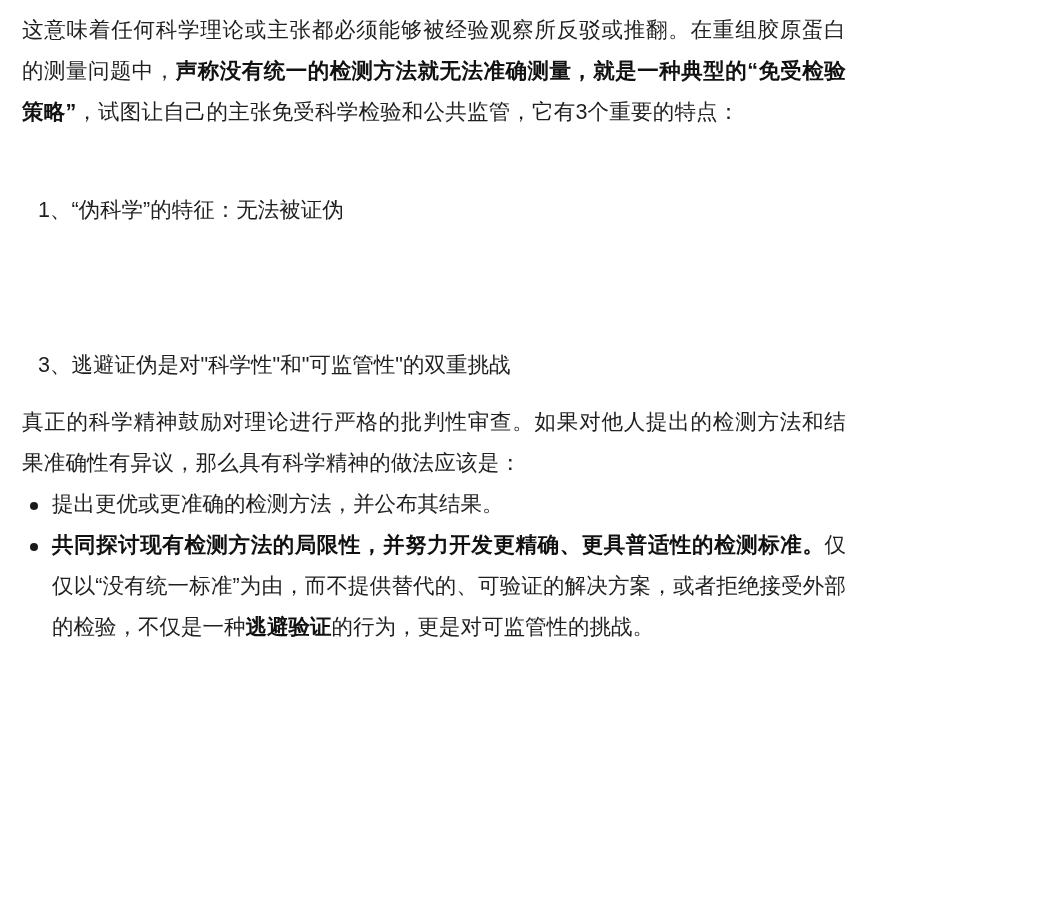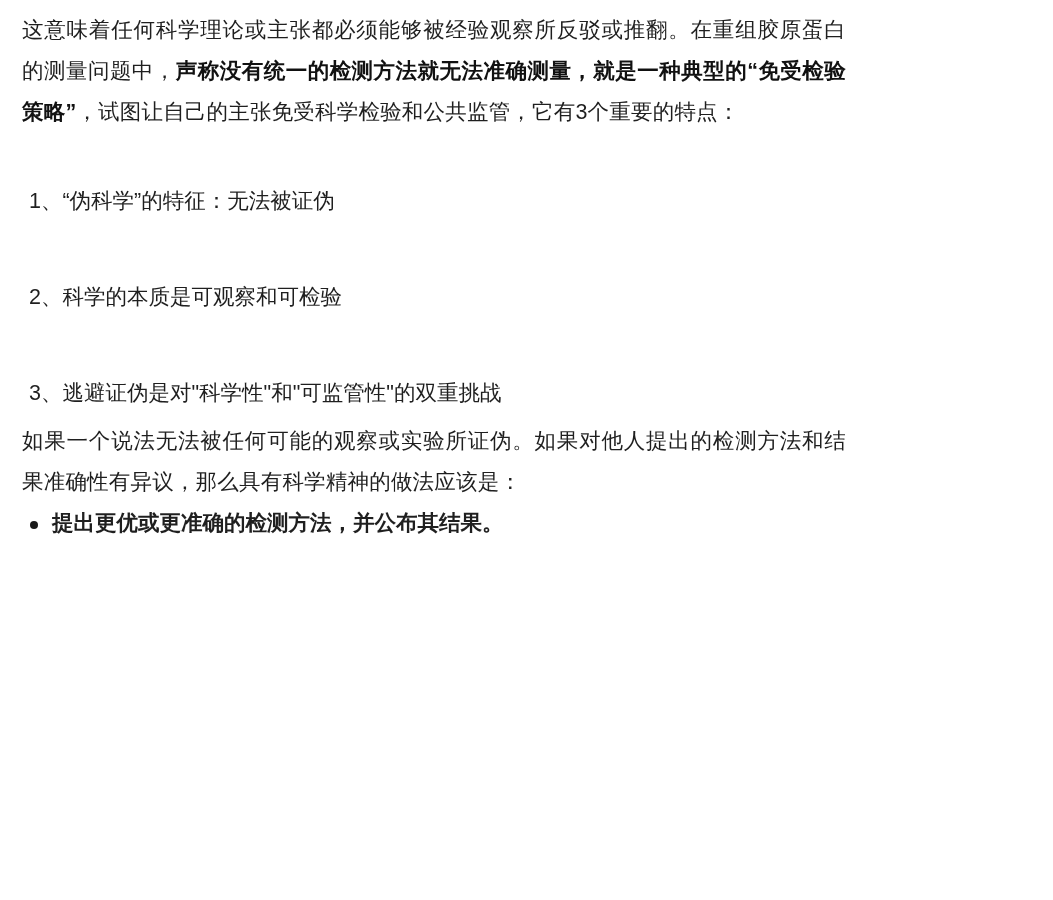--- a/index.html
+++ b/index.html
@@ -31,21 +31,21 @@
     height: 41px;
   }
   b, .b {
     font-weight: bold;
     color: #111111;
   }
   .heading {
     font-size: 21.5px;
     line-height: 41px;
     color: #1f1f1f;
-    margin: 7px;
+    margin: 16px;
   }
   ul.bullets {
     margin: 0;
     padding: 0;
     list-style: none;
   }
   ul.bullets > li {
     position: relative;
     padding-left: 30px;
     font-size: 21.5px;
@@ -58,43 +58,43 @@
     content: "";
     position: absolute;
     left: 8px;
     top: 18px;
     width: 8px;
     height: 8px;
     background: #1a1a1a;
     border-radius: 50%;
   }
   ul.bullets > li.bold-item {
-    font-weight: bold;
+    font-weight: normal;
   }
   .inline-normal {
     font-weight: normal;
   }
 </style>
 </head>
 <body>
 
 <div class="page">
 
   <p class="para"><span>这意味着任何科学理论或主张都必须能够被经验观察所反驳或推翻。在重组胶原蛋白的测量问题中，</span><b>声称没有统一的检测方法就无法准确测量，就是一种典型的“免受检验策略”</b><span>，试图让自己的主张免受科学检验和公共监管，它有3个重要的特点：</span></p>
 
   <div class="gap"></div>
 
   <p class="heading">1、“伪科学”的特征：无法被证伪</p>
 
   <div class="gap"></div>
 
-  <p class="heading">2、科学的本质是可观察和可检验</p>
 
   <div class="gap"></div>
 
   <p class="heading">3、逃避证伪是对"科学性"和"可监管性"的双重挑战</p>
-  <p class="para"><span>如果一个说法无法被任何可能的观察或实验所证伪。如果对他人提出的检测方法和结果准确性有异议，那么具有科学精神的做法应该是：</span></p>
+  <p class="para"><span>真正的科学精神鼓励对理论进行严格的批判性审查。如果对他人提出的检测方法和结果准确性有异议，那么具有科学精神的做法应该是：</span></p>
 
   <ul class="bullets">
     <li class="bold-item"><span>提出更优或更准确的检测方法，并公布其结果。</span></li>
+    <li><b>共同探讨现有检测方法的局限性，并努力开发更精确、更具普适性的检测标准。</b><span class="inline-normal">仅仅以“没有统一标准”为由，而不提供替代的、可验证的解决方案，或者拒绝接受外部的检验，不仅是一种</span><b>逃避验证</b><span class="inline-normal">的行为，更是对可监管性的挑战。</span></li>
   </ul>
 
 </div>
 
 </body></html>

